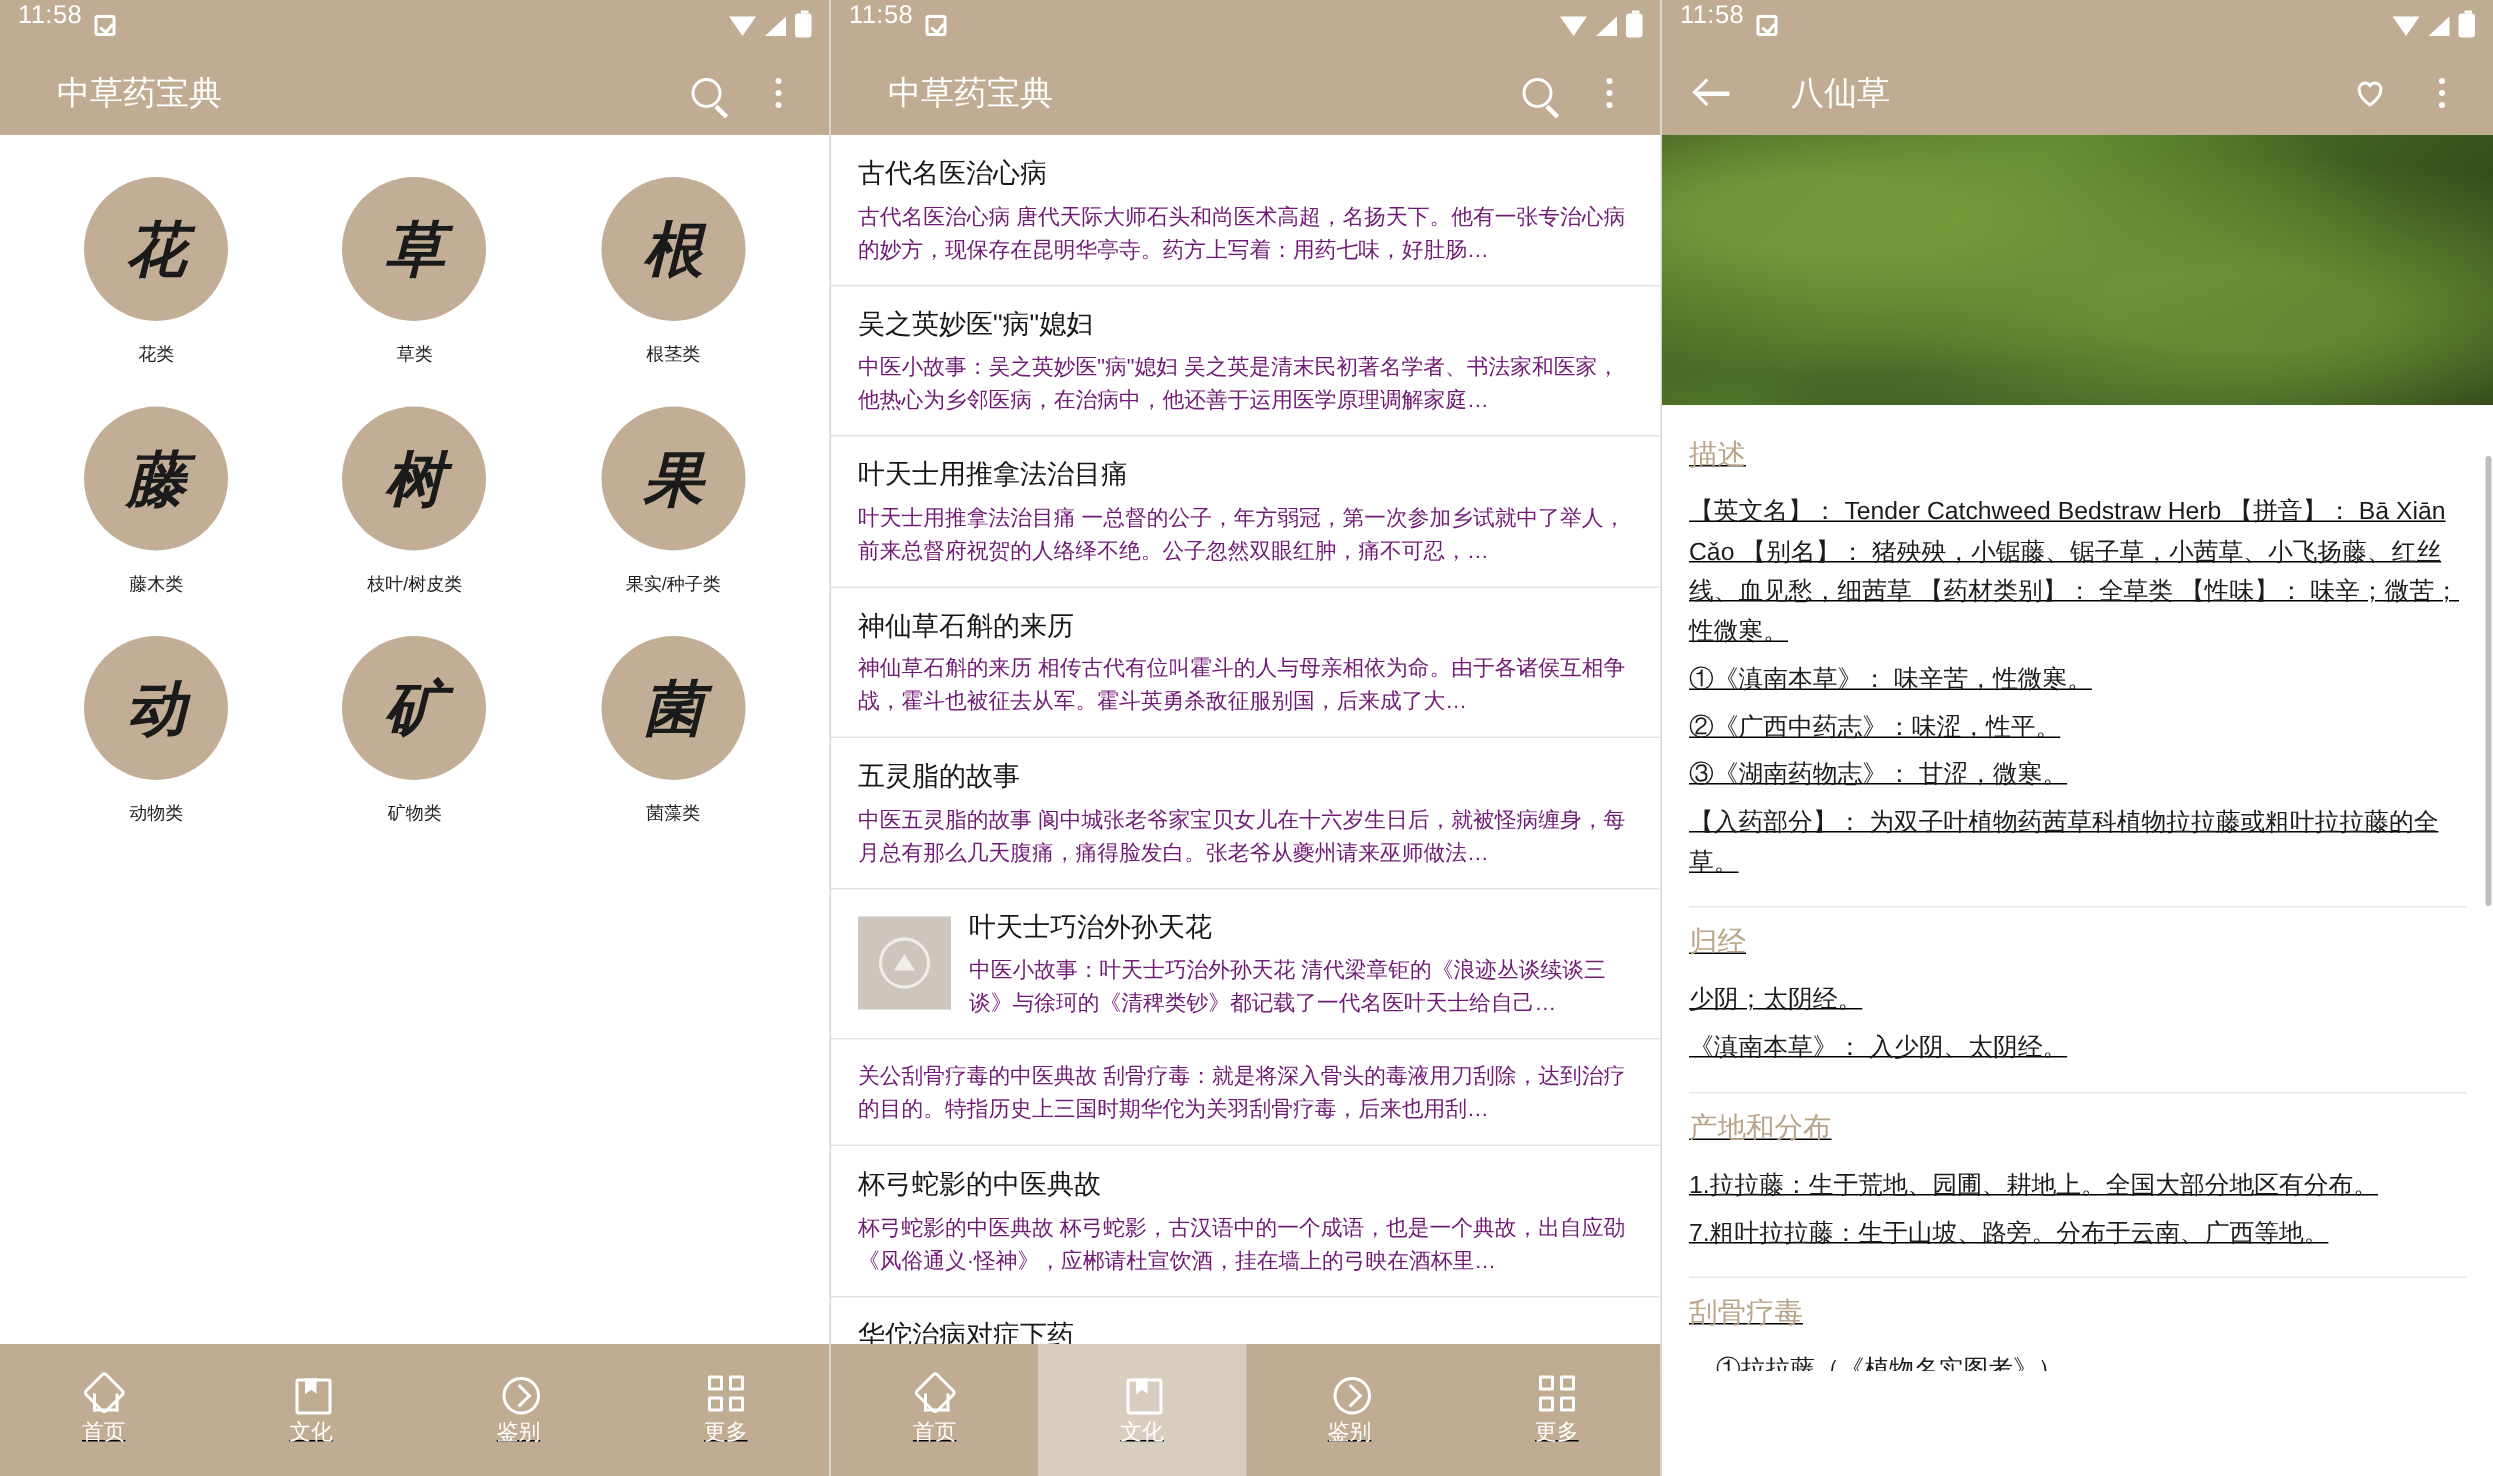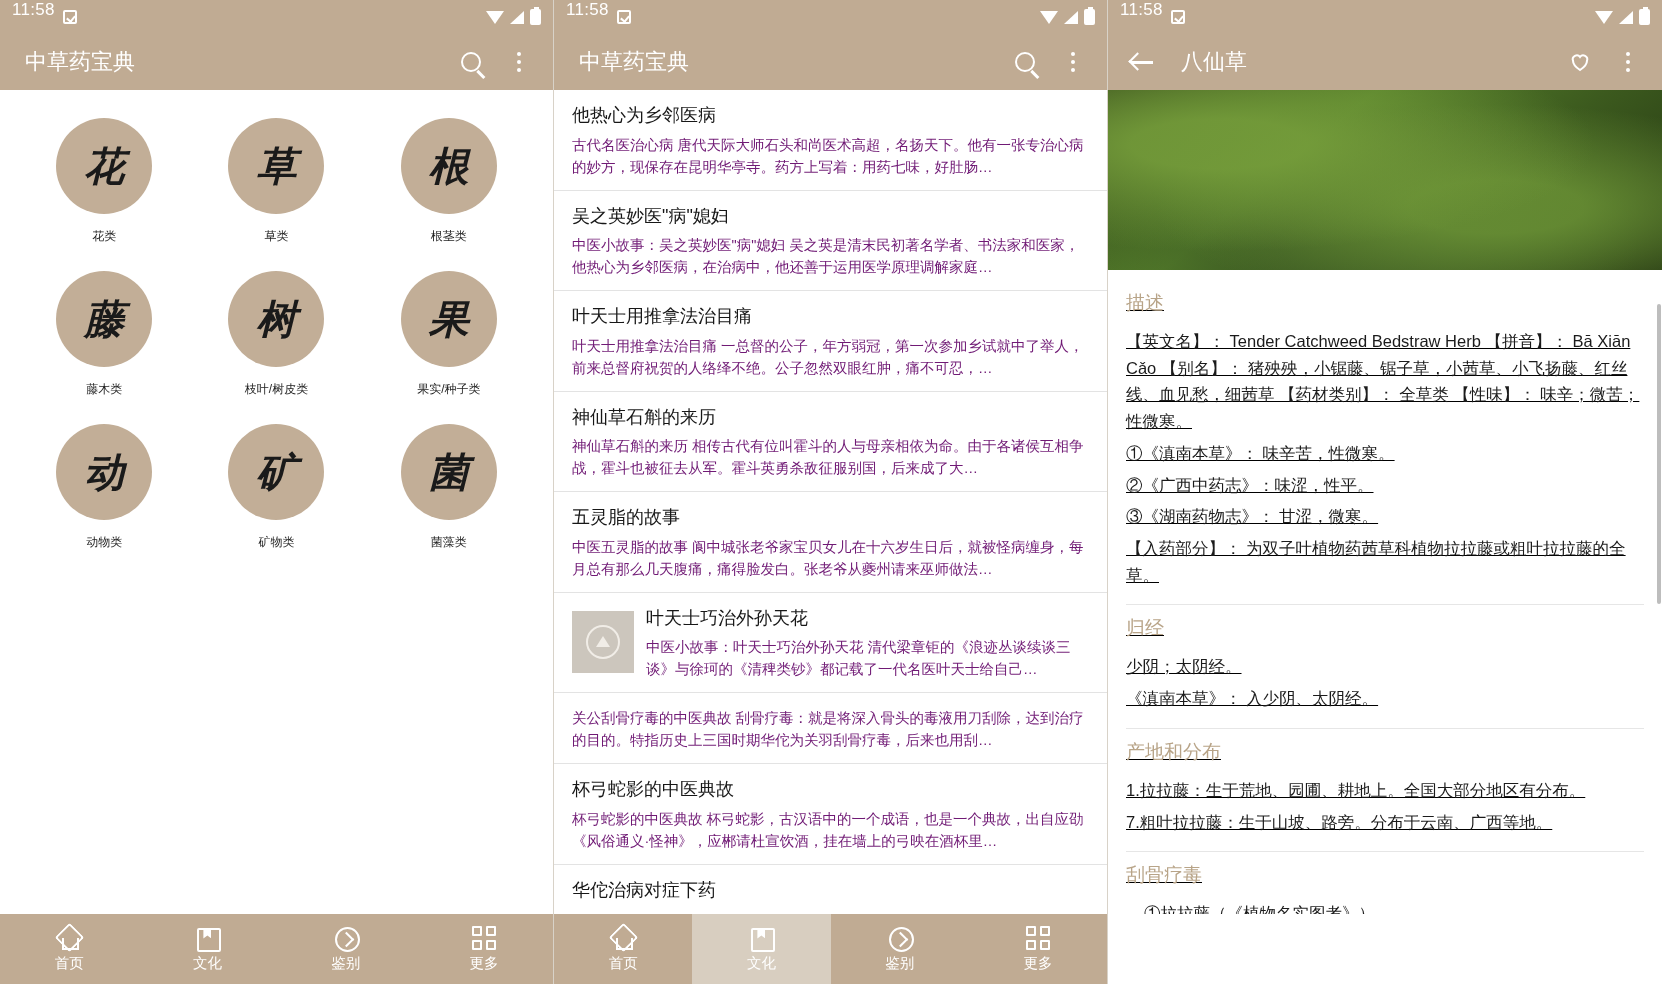--- a/index.html
+++ b/index.html
@@ -60,21 +60,21 @@
 
   
   .appbar {
     height: 56px;
     background: #c0ab93;
     display: flex; align-items: center;
     padding: 0 10px;
     color: #fff;
   }
   .appbar .title {
-    font-size: 22px; color: #ffffff; margin-left: 15px; white-space: nowrap;
+    font-size: 22px; color: #ffffff; margin-left: 28px; white-space: nowrap;
   }
   .appbar .grow { flex: 1; }
   .appbar .act { width: 48px; height: 48px; display: flex; align-items: center; justify-content: center; }
 
   .ic-search { width: 20px; height: 20px; border: 2.5px solid #fff; border-radius: 50%; position: relative; }
   .ic-search:after { content:""; position:absolute; right:-7px; bottom:-5px; width:10px; height:2.5px; background:#fff; transform: rotate(45deg); }
   .ic-dots { display:flex; flex-direction:column; gap:3.5px; }
   .ic-dots span { width:4.5px; height:4.5px; background:#fff; border-radius:50%; display:block; }
   .ic-back { width:22px; height:22px; position:relative; }
   .ic-back:before { content:""; position:absolute; left:0; top:10px; width:22px; height:2.5px; background:#fff; }
@@ -177,23 +177,24 @@
   }
   .hr { height: 1px; background: #e6e6e6; margin: 16px 0 0 0; }
   .scrollthumb {
     position: absolute; right: 1px; top: 214px; width: 4px; height: 300px;
     background: #bdbdbd; border-radius: 2px;
   }
 
   
   .bottomnav {
     position: absolute; left: 0; bottom: 0;
-    width: 100%; height: 70px;
+    width: 100%; height: 88px;
     background: #c0ab93;
     display: flex;
+    text-decoration: underline;
   }
   .nav-item {
     flex: 1;
     display: flex; flex-direction: column; align-items: center; justify-content: center;
     color: #ffffff; gap: 4px;
   }
   .nav-item.active { background: #d8cec0; }
   .nav-item .nlabel { font-size: 14.5px; }
   .nicon { width: 26px; height: 24px; position: relative; }
 
@@ -356,21 +357,21 @@
             <span></span>
             <span></span>
             <span></span>
           </span>
         </span>
     </div>
 
     <div class="list">
       <div class="item">
         <div class="txt">
-          <div class="h">他热心为乡邻医病</div>
+          <div class="h">古代名医治心病</div>
           <div class="d">古代名医治心病 唐代天际大师石头和尚医术高超，名扬天下。他有一张专治心病的妙方，现保存在昆明华亭寺。药方上写着：用药七味，好肚肠…</div>
         </div>
       </div>
       <div class="item">
         <div class="txt">
           <div class="h">吴之英妙医"病"媳妇</div>
           <div class="d">中医小故事：吴之英妙医"病"媳妇 吴之英是清末民初著名学者、书法家和医家，他热心为乡邻医病，在治病中，他还善于运用医学原理调解家庭…</div>
         </div>
       </div>
       <div class="item">

